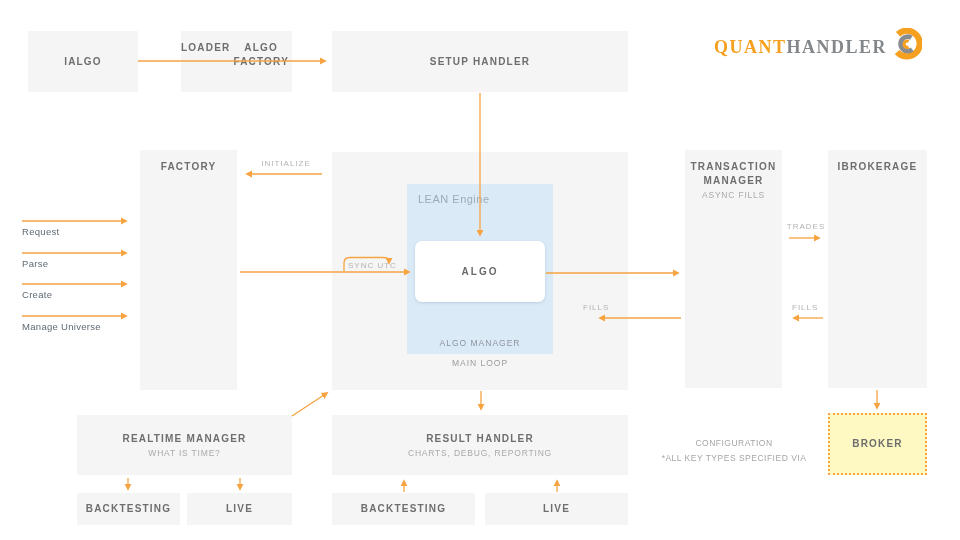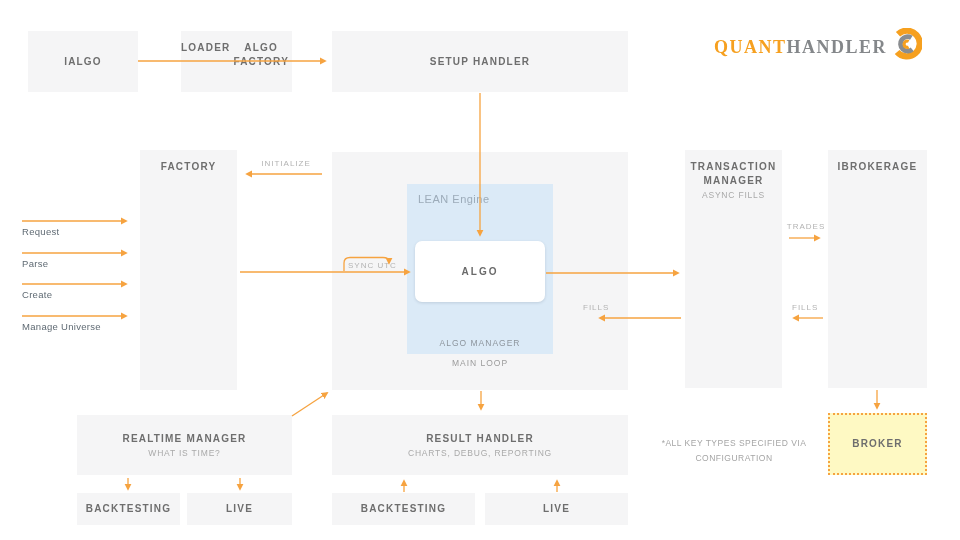--- a/index.html
+++ b/index.html
@@ -100,22 +100,22 @@
   </div>
 
   <div class="tiny-label" style="left:786px;top:222px;width:40px;text-align:center;">TRADES</div>
   <div class="tiny-label" style="left:792px;top:303px;">FILLS</div>
 
   <div class="broker-box">
     <div class="box-title">BROKER</div>
   </div>
 
   <div class="note">
+    <div>CONFIGURATION</div>
     <div>*ALL KEY TYPES SPECIFIED VIA</div>
-    <div>CONFIGURATION</div>
   </div>
 
   <div class="gbox center-flex" style="left:332px;top:415px;width:296px;height:60px;">
     <div class="box-title">RESULT HANDLER</div>
     <div class="box-sub">CHARTS, DEBUG, REPORTING</div>
   </div>
 
   <div class="gbox center-flex" style="left:77px;top:415px;width:215px;height:60px;">
     <div class="box-title">REALTIME MANAGER</div>
     <div class="box-sub">WHAT IS TIME?</div>

